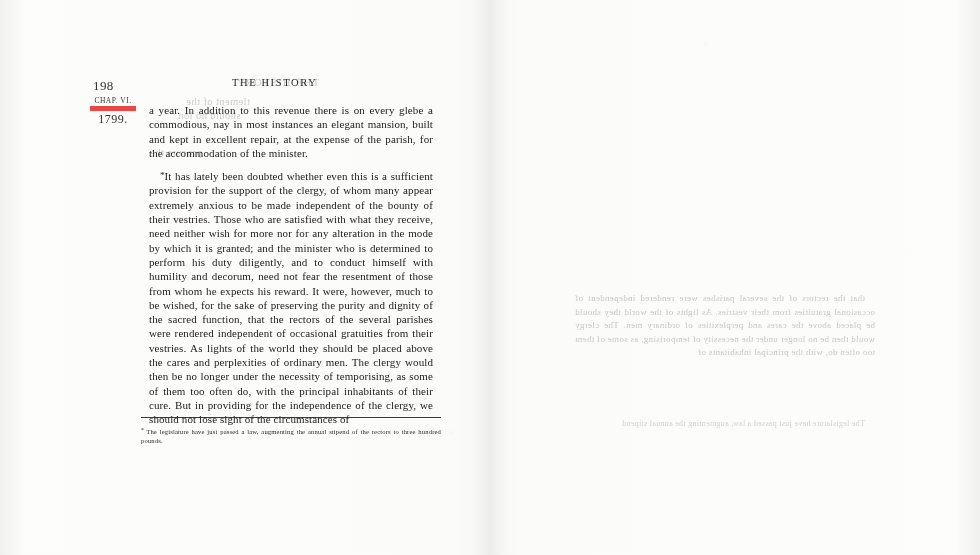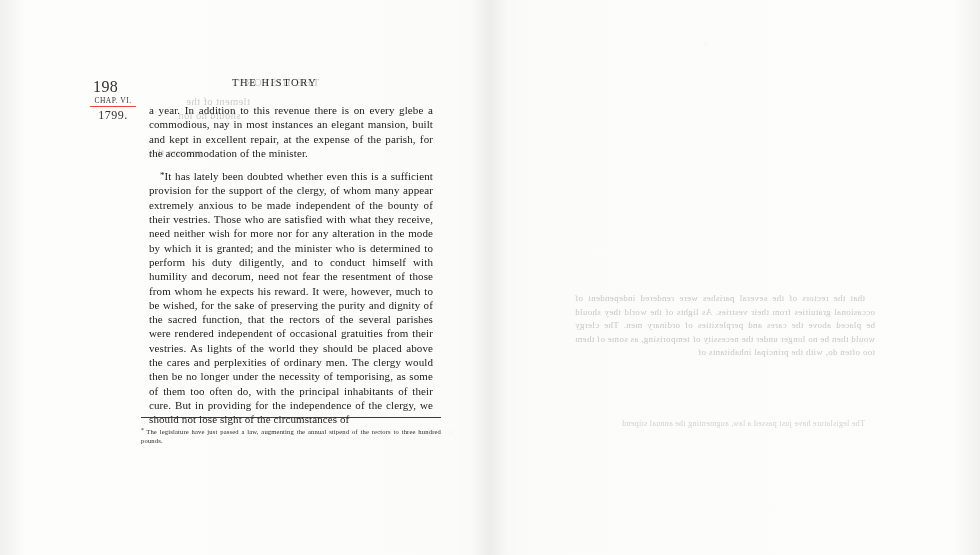--- a/index.html
+++ b/index.html
@@ -37,21 +37,21 @@
     position: absolute;
     top: 0;
     height: 555px;
   }
   .leaf-left { left: 0; width: 490px; }
   .leaf-right { left: 490px; width: 490px; }
 
   
   .folio {
     position: absolute;
-    font-size: 16px;
+    font-size: 13px;
     letter-spacing: 0.4px;
     color: #33312e;
   }
   .folio-left  { left: 93px;  top: 78px; }
 
   .running-head {
     position: absolute;
     top: 77px;
     font-size: 10.5px;
     letter-spacing: 1.6px;
@@ -76,21 +76,21 @@
   .sidenote {
     position: absolute;
     font-size: 7.5px;
     line-height: 1.25;
     letter-spacing: 0.5px;
     color: #35332f;
     text-align: center;
   }
   .sidenote .chap {
     display: block;
-    border-bottom: 1px solid #ef4444;
+    border-bottom: 5px solid #ef4444;
     padding-bottom: 0.5px;
   }
   .sidenote .year {
     display: block;
     margin-top: 1px;
     font-size: 12px;
   }
   .sidenote-left  { left: 90px;  top: 96px; width: 46px; }
 
   

